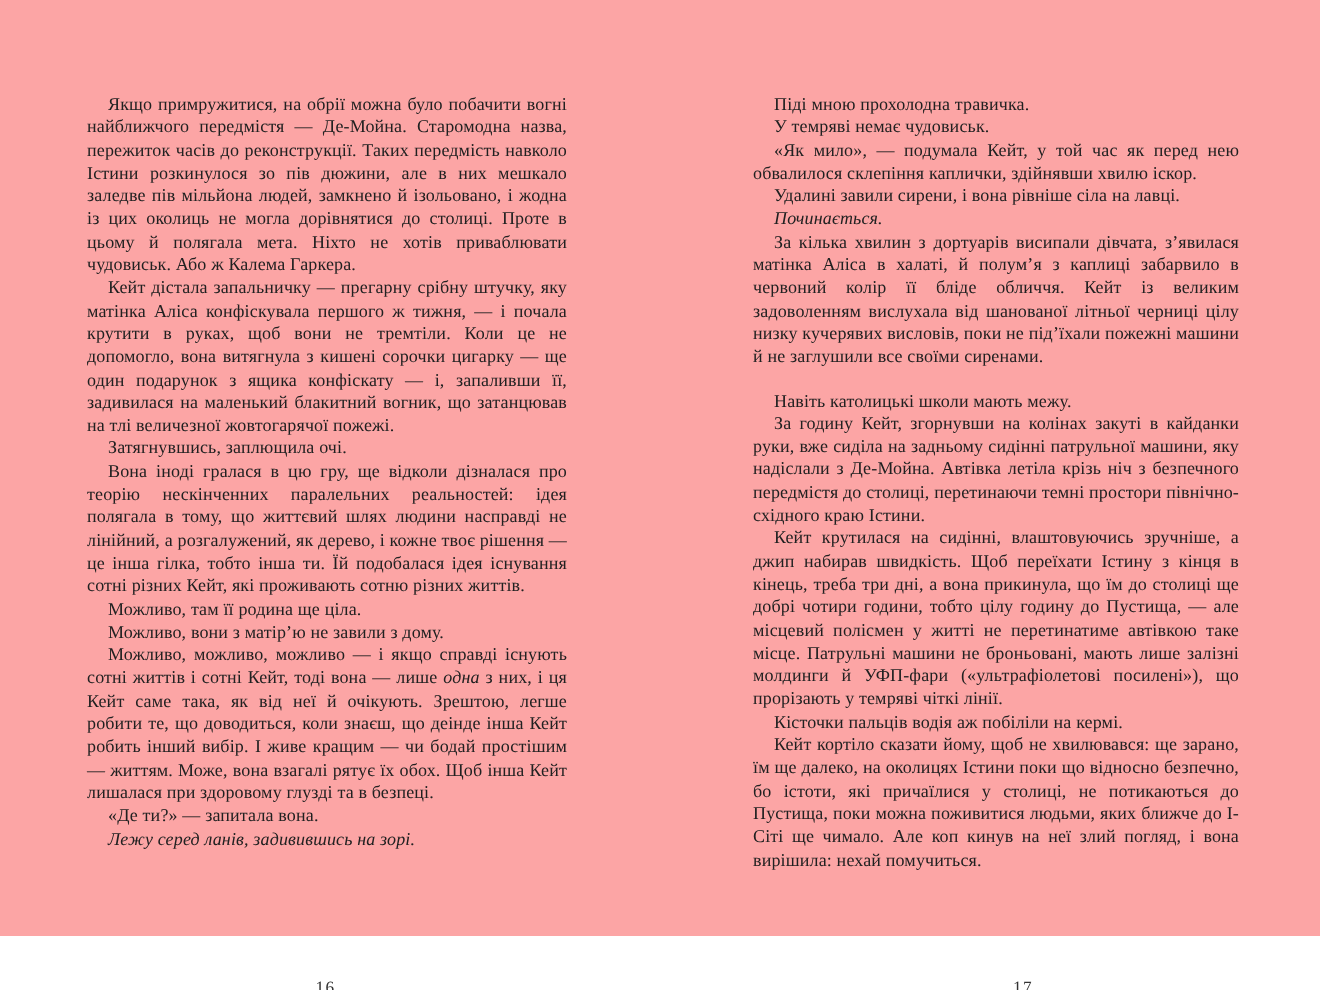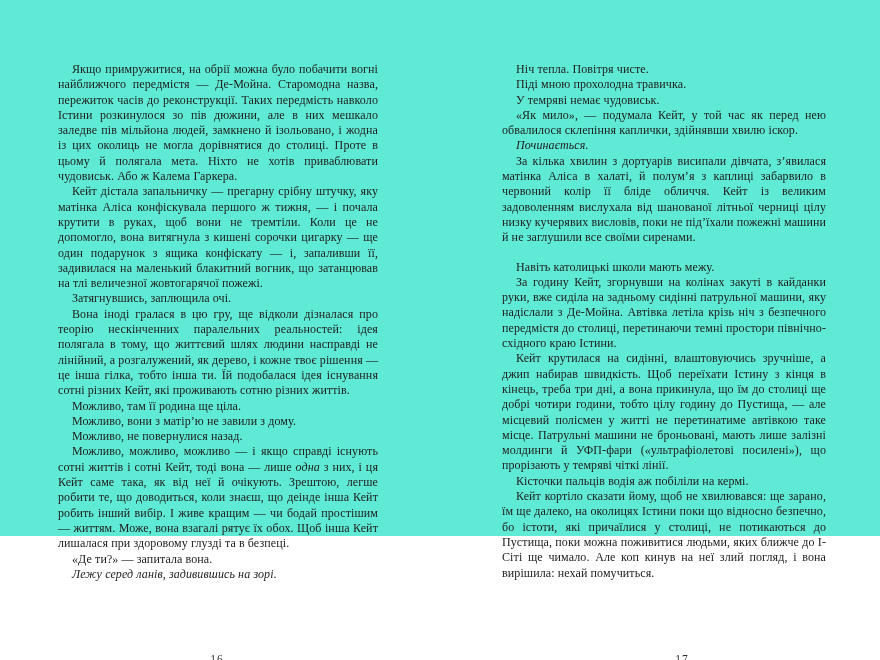--- a/index.html
+++ b/index.html
@@ -6,22 +6,22 @@
     margin: 0;
     padding: 0;
     width: 880px;
     height: 660px;
     background: #ffffff;
     overflow: hidden;
   }
   .book-spread {
     position: relative;
     width: 880px;
-    height: 536px;
-    background: #5eead4;
+    height: 624px;
+    background: #fca5a5;
     font-family: "Liberation Serif", "DejaVu Serif", serif;
     color: #212121;
   }
   .text-column {
     position: absolute;
     top: 62px;
     text-align: justify;
     font-size: 12px;
     line-height: 15.3px;
     letter-spacing: 0.1px;
@@ -55,31 +55,30 @@
 
 <div class="book-spread">
 
   <div class="text-column col-left">
       <p class="para"><span>Якщо примружитися, на обрії можна було побачити вогні найближчого передмістя — Де-Мойна. Старомодна назва, пережиток часів до реконструкції. Таких передмість навколо Істини розкинулося зо пів дюжини, але в них мешкало заледве пів мільйона людей, замкнено й ізольовано, і жодна із цих околиць не могла дорівнятися до столиці. Проте в цьому й полягала мета. Ніхто не хотів приваблювати чудовиськ. Або ж Калема Гаркера.</span></p>
       <p class="para"><span>Кейт дістала запальничку — прегарну срібну штучку, яку матінка Аліса конфіскувала першого ж тижня, — і почала крутити в руках, щоб вони не тремтіли. Коли це не допомогло, вона витягнула з кишені сорочки цигарку — ще один подарунок з ящика конфіскату — і, запаливши її, задивилася на маленький блакитний вогник, що затанцював на тлі величезної жовтогарячої пожежі.</span></p>
       <p class="para"><span>Затягнувшись, заплющила очі.</span></p>
       <p class="para"><span>Вона іноді гралася в цю гру, ще відколи дізналася про теорію нескінченних паралельних реальностей: ідея полягала в тому, що життєвий шлях людини насправді не лінійний, а розгалужений, як дерево, і кожне твоє рішення — це інша гілка, тобто інша ти. Їй подобалася ідея існування сотні різних Кейт, які проживають сотню різних життів.</span></p>
       <p class="para"><span>Можливо, там її родина ще ціла.</span></p>
       <p class="para"><span>Можливо, вони з матір’ю не завили з дому.</span></p>
-      <p class="para"><span>Можливо, не повернулися назад.</span></p>
       <p class="para"><span>Можливо, можливо, можливо — і якщо справді існують сотні життів і сотні Кейт, тоді вона — лише </span><em>одна</em><span> з них, і ця Кейт саме така, як від неї й очікують. Зрештою, легше робити те, що доводиться, коли знаєш, що деінде інша Кейт робить інший вибір. І живе кращим — чи бодай простішим — життям. Може, вона взагалі рятує їх обох. Щоб інша Кейт лишалася при здоровому глузді та в безпеці.</span></p>
       <p class="para"><span>«Де ти?» — запитала вона.</span></p>
       <p class="para italic"><span>Лежу серед ланів, задивившись на зорі.</span></p>
     </div>
 
   <div class="text-column col-right">
-      <p class="para"><span>Ніч тепла. Повітря чисте.</span></p>
       <p class="para"><span>Піді мною прохолодна травичка.</span></p>
       <p class="para"><span>У темряві немає чудовиськ.</span></p>
       <p class="para"><span>«Як мило», — подумала Кейт, у той час як перед нею обвалилося склепіння каплички, здійнявши хвилю іскор.</span></p>
+      <p class="para"><span>Удалині завили сирени, і вона рівніше сіла на лавці.</span></p>
       <p class="para italic"><span>Починається.</span></p>
       <p class="para"><span>За кілька хвилин з дортуарів висипали дівчата, з’явилася матінка Аліса в халаті, й полум’я з каплиці забарвило в червоний колір її бліде обличчя. Кейт із великим задоволенням вислухала від шанованої літньої черниці цілу низку кучерявих висловів, поки не під’їхали пожежні машини й не заглушили все своїми сиренами.</span></p>
       <div class="section-break"></div>
       <p class="para"><span>Навіть католицькі школи мають межу.</span></p>
       <p class="para"><span>За годину Кейт, згорнувши на колінах закуті в кайданки руки, вже сиділа на задньому сидінні патрульної машини, яку надіслали з Де-Мойна. Автівка летіла крізь ніч з безпечного передмістя до столиці, перетинаючи темні простори північно-східного краю Істини.</span></p>
       <p class="para"><span>Кейт крутилася на сидінні, влаштовуючись зручніше, а джип набирав швидкість. Щоб переїхати Істину з кінця в кінець, треба три дні, а вона прикинула, що їм до столиці ще добрі чотири години, тобто цілу годину до Пустища, — але місцевий полісмен у житті не перетинатиме автівкою таке місце. Патрульні машини не броньовані, мають лише залізні молдинги й УФП-фари («ультрафіолетові посилені»), що прорізають у темряві чіткі лінії.</span></p>
       <p class="para"><span>Кісточки пальців водія аж побіліли на кермі.</span></p>
       <p class="para"><span>Кейт кортіло сказати йому, щоб не хвилювався: ще зарано, їм ще далеко, на околицях Істини поки що відносно безпечно, бо істоти, які причаїлися у столиці, не потикаються до Пустища, поки можна поживитися людьми, яких ближче до І-Сіті ще чимало. Але коп кинув на неї злий погляд, і вона вирішила: нехай помучиться.</span></p>
     </div>
 

